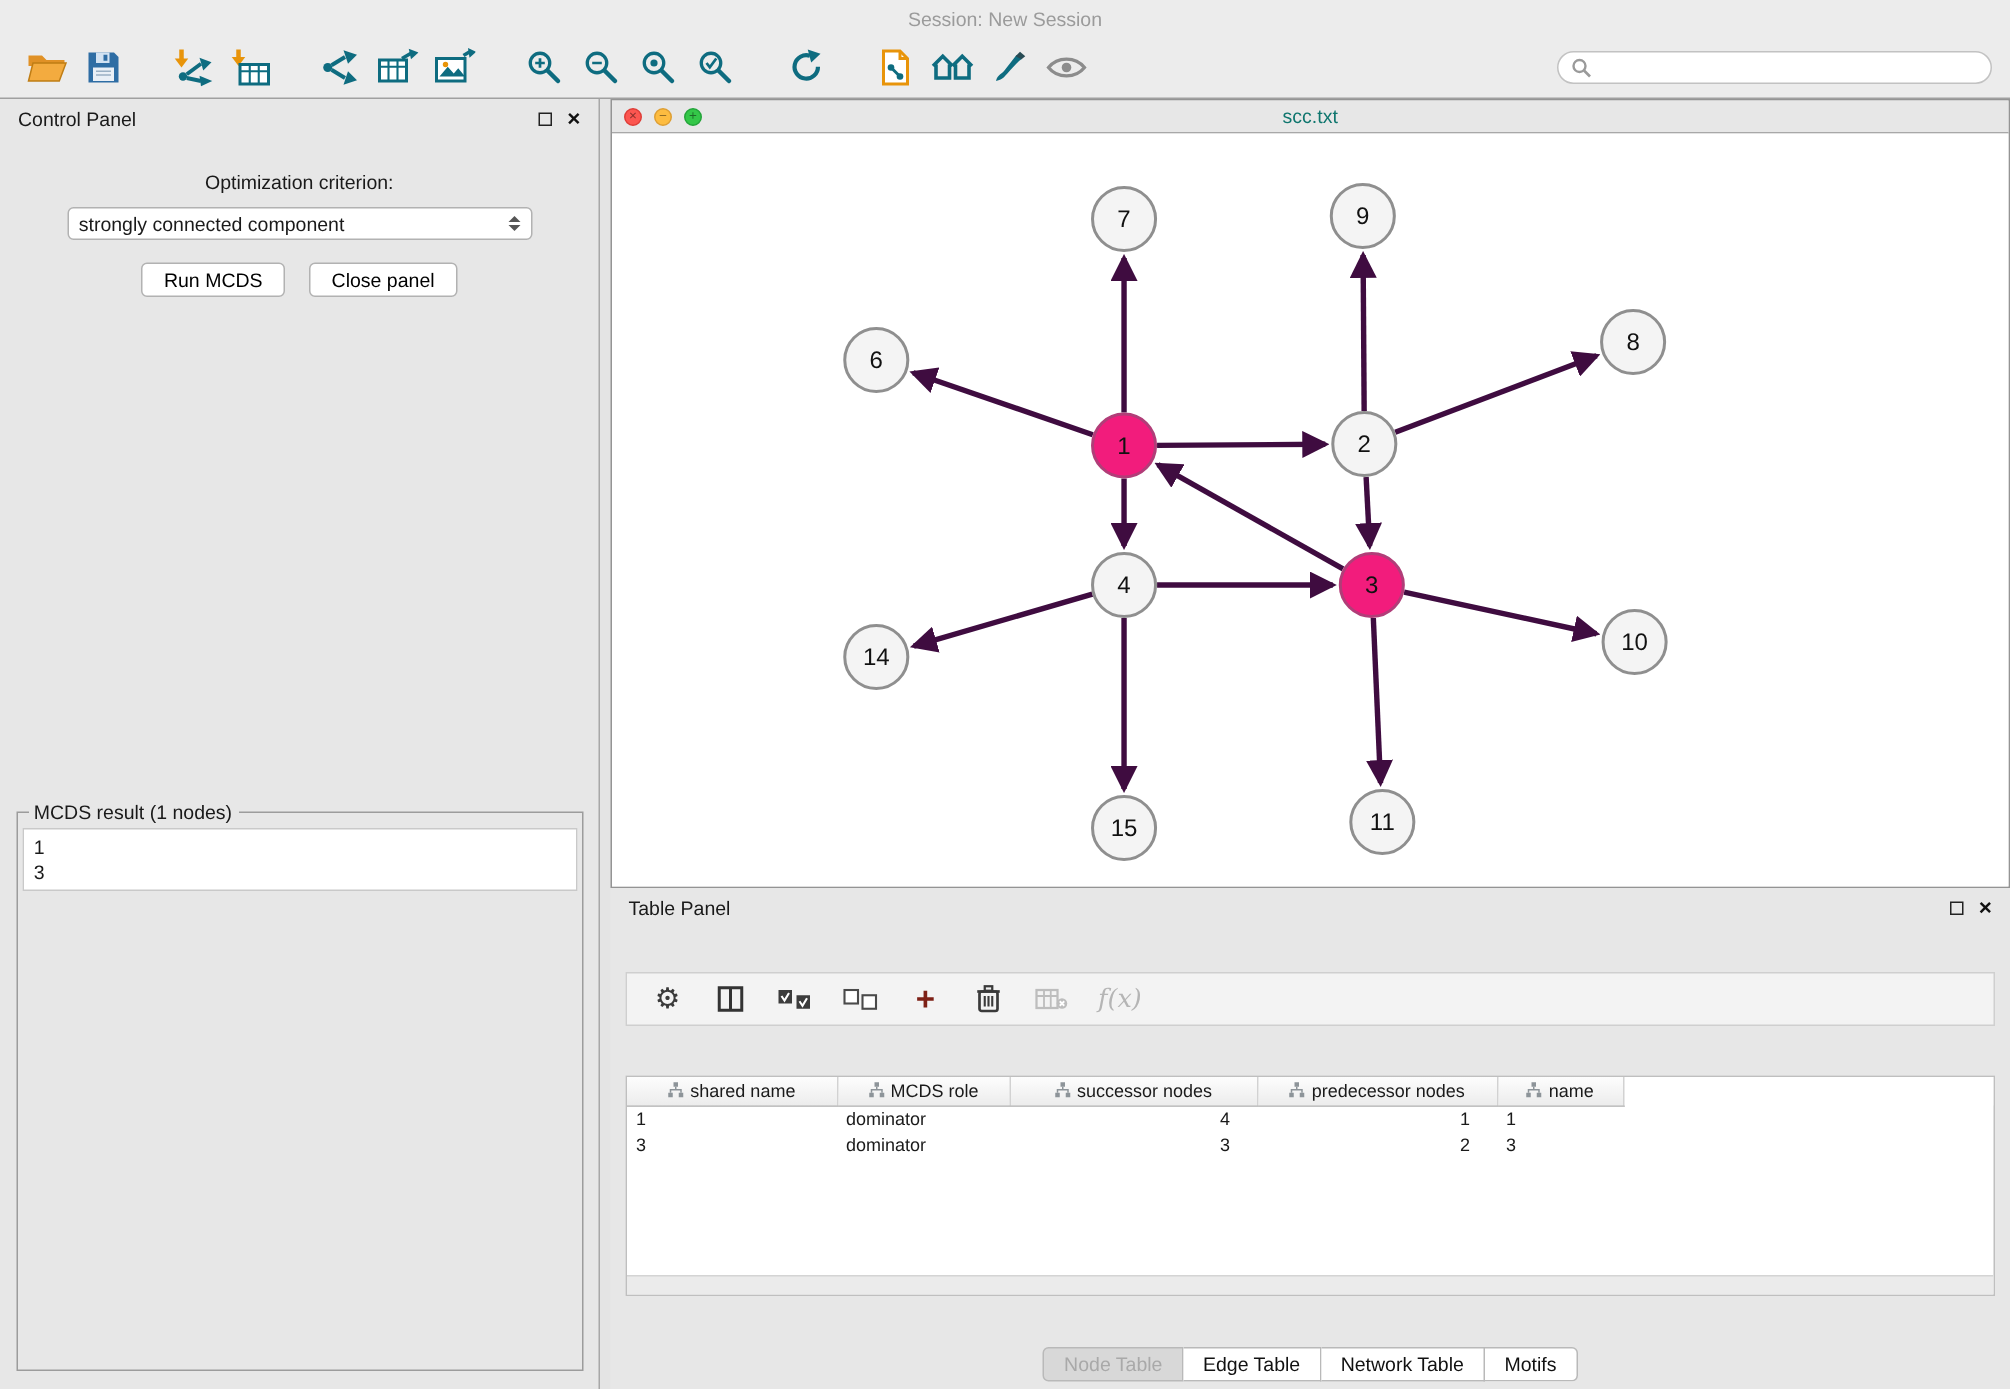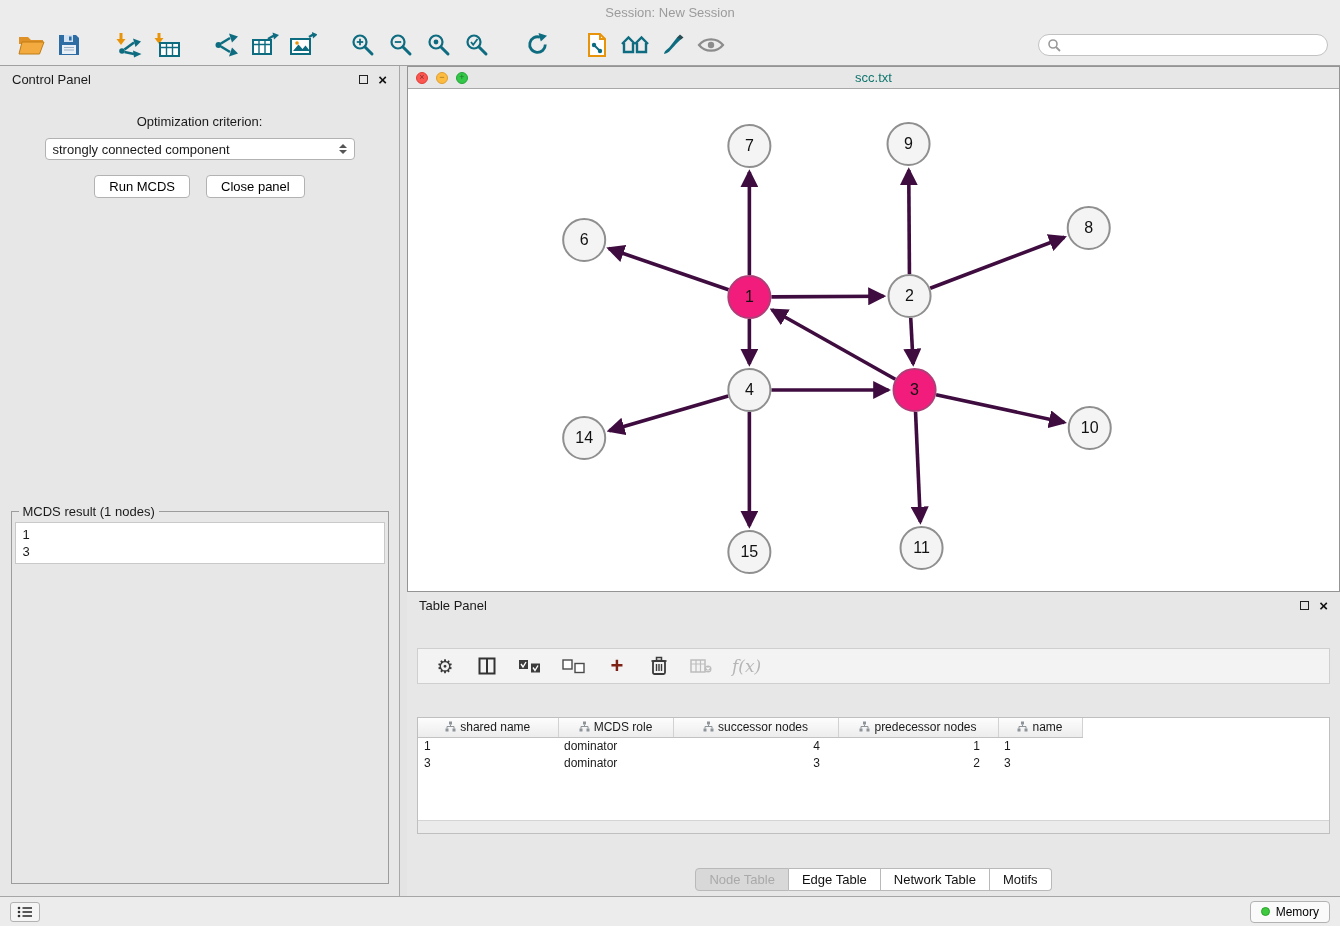--- a/index.html
+++ b/index.html
@@ -459,29 +459,13 @@
         <div class="tp-tabs seg-tabs" style="margin:0;">
             <div class="seg-tab active">Node Table</div>
             <div class="seg-tab">Edge Table</div>
             <div class="seg-tab">Network Table</div>
             <div class="seg-tab">Motifs</div>
           </div>
       </div>
     </div>
   </div>
 
-  <div class="statusbar">
-    <button class="sb-btn">
-      <svg width="16" height="12" viewBox="0 0 16 12">
-        <circle cx="2" cy="2" r="1.3" fill="#333"></circle>
-          <line x1="5.5" y1="2" x2="15" y2="2" stroke="#333" stroke-width="1.6"></line>
-        <circle cx="2" cy="6" r="1.3" fill="#333"></circle>
-          <line x1="5.5" y1="6" x2="15" y2="6" stroke="#333" stroke-width="1.6"></line>
-        <circle cx="2" cy="10" r="1.3" fill="#333"></circle>
-          <line x1="5.5" y1="10" x2="15" y2="10" stroke="#333" stroke-width="1.6"></line>
-      </svg>
-    </button>
-    <button class="mem-btn">
-      <span class="mem-dot"></span>
-      <span>Memory</span>
-    </button>
-  </div>
 </div>
 
 </body></html>

